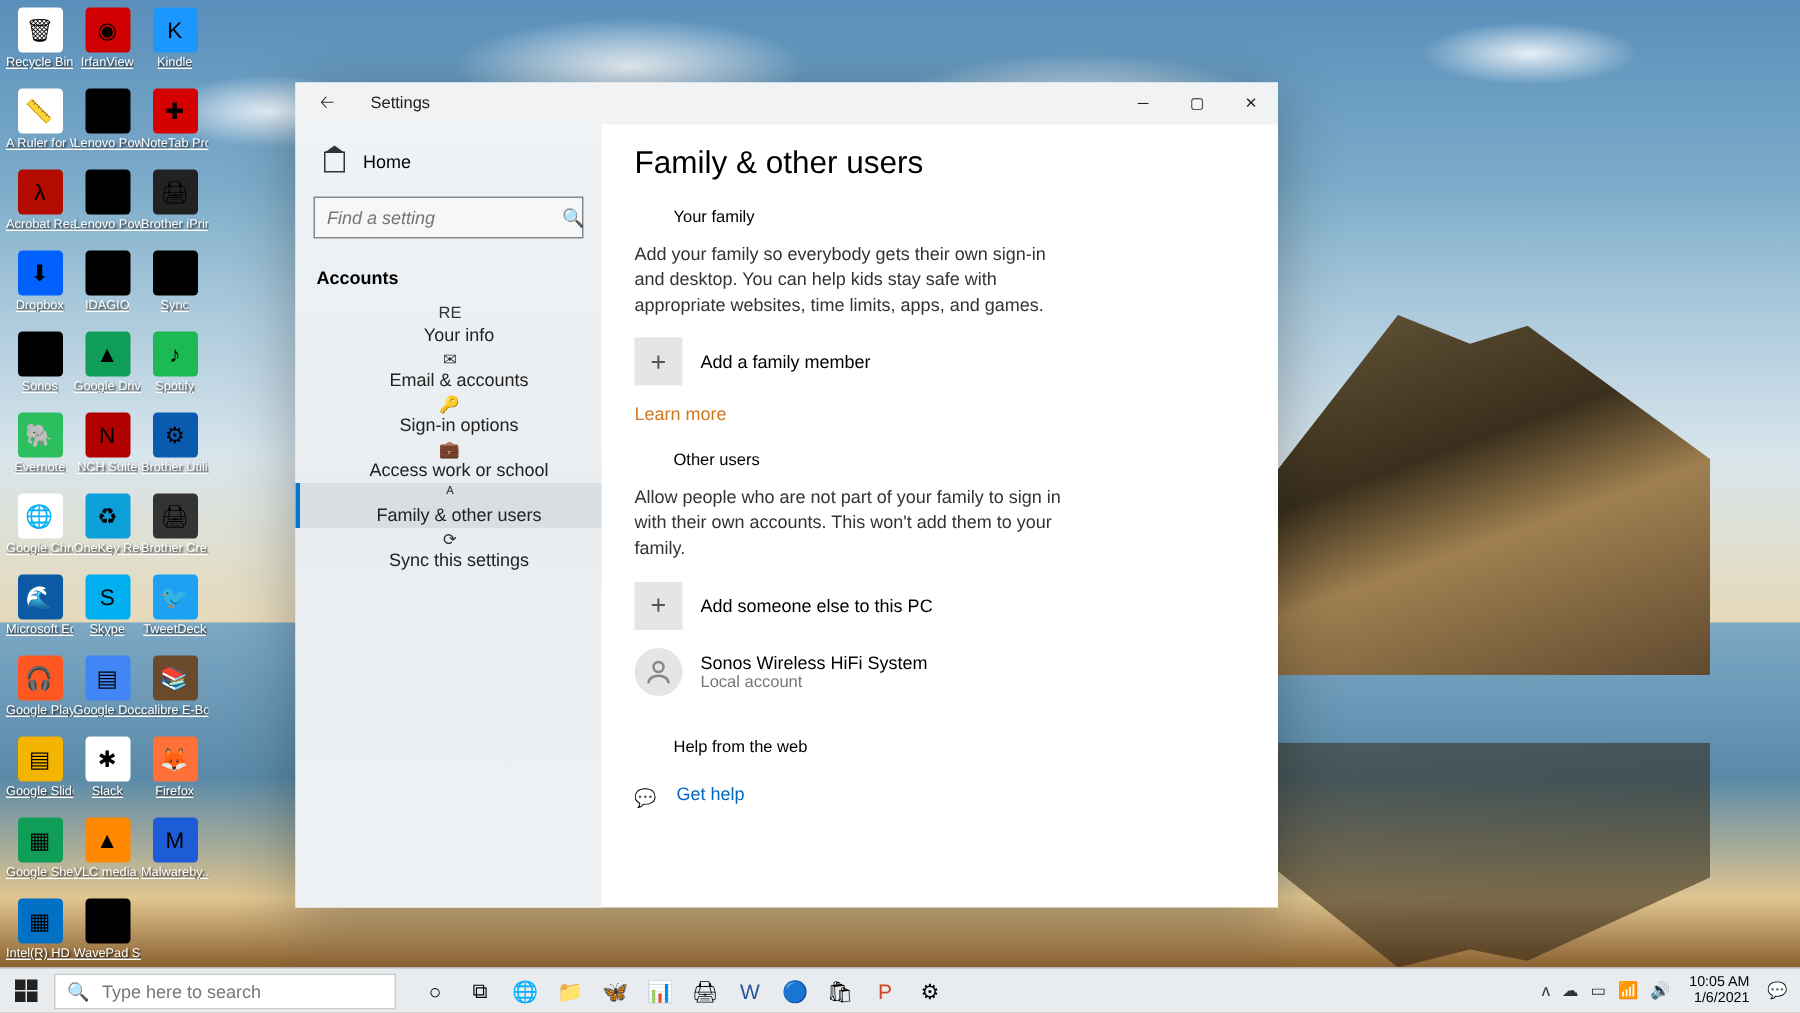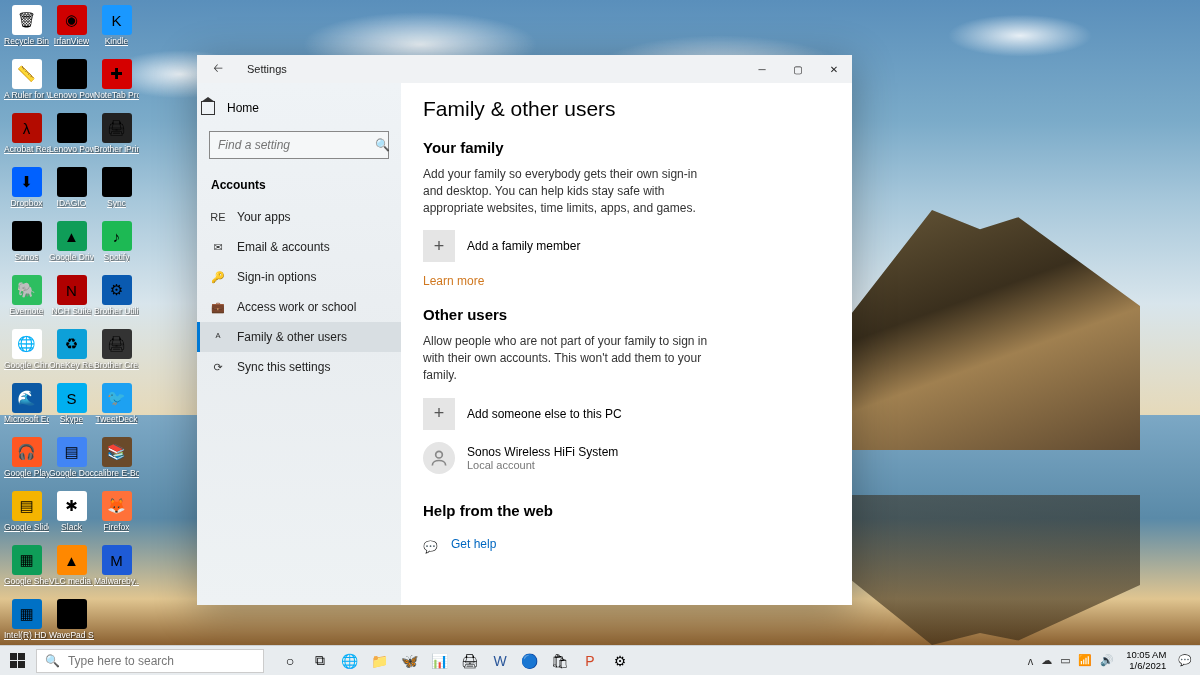--- a/index.html
+++ b/index.html
@@ -20,33 +20,33 @@
 
 .win { position:absolute; left:197px; top:55px; width:655px; height:550px; background:#fff; box-shadow:0 8px 40px rgba(0,0,0,.3);}
 .titlebar{height:28px;background:#f0f2f4;display:flex;align-items:center;padding-left:12px;}
 .tback{width:18px;text-align:center;color:#333;margin-right:20px;cursor:pointer;font-size:12px;}
 .ttitle{font-size:11px;color:#222;}
 .tbtns{margin-left:auto;display:flex;}
 .tbtn{width:36px;height:28px;display:flex;align-items:center;justify-content:center;font-size:10px;color:#222;cursor:pointer;}
 .wbody{display:flex;height:522px;}
 
 .sidebar{width:204px;background:linear-gradient(to bottom,#eff3f6 0%,#e9edf0 50%,#eef2f4 100%);padding-top:10px;}
-.shome{display:flex;align-items:center;height:30px;padding-left:4px;cursor:pointer;font-size:12px;}
+.shome{display:flex;align-items:center;height:30px;padding-left:19px;cursor:pointer;font-size:12px;}
 .shome .hicon{width:14px;height:14px;border:1px solid #333;margin-right:12px;position:relative;}
 .shome .hicon::before{content:"";position:absolute;top:-5px;left:-1px;width:0;height:0;border-left:7px solid transparent;border-right:7px solid transparent;border-bottom:5px solid #333;}
 .searchbox{margin:8px 12px 14px;height:28px;border:1px solid #888;background:#f5f7f8;display:flex;align-items:center;padding:0 8px;}
 .searchbox input{flex:1;border:0;background:transparent;font-size:12px;outline:none;font-style:italic;color:#666;}
 .shead{font-weight:600;font-size:12px;padding:5px 14px 10px;}
-.sitem{display:flex;align-items:center;height:30px;padding-left:14px;cursor:pointer;font-size:12px;color:#222;}
+.sitem{display:flex;align-items:center;height:30px;padding-left:14px;cursor:pointer;font-size:12px;color:#222;flex-direction:column;}
 .sitem.sel{background:#d8dee2;border-left:3px solid #0078d4;padding-left:11px;}
 .sitem .sic{width:14px;height:14px;margin-right:12px;display:flex;align-items:center;justify-content:center;font-size:11px;color:#333;}
 
 .content{flex:1;padding:14px 22px 10px;overflow-y:auto;}
 .content h1{font-size:21px;font-weight:400;margin-bottom:18px;}
-.content h2{font-size:15px;font-weight:700;margin-bottom:10px;margin-top:4px;}
+.content h2{font-size:11px;font-weight:400;margin-bottom:10px;margin-top:4px;margin-left:26px;}
 .desc{font-size:12px;color:#333;line-height:1.4;max-width:290px;margin-bottom:14px;}
 .addrow{display:flex;align-items:center;margin-bottom:12px;cursor:pointer;}
 .addbtn{width:32px;height:32px;background:#e5e5e5;display:flex;align-items:center;justify-content:center;font-size:18px;color:#555;margin-right:12px;}
 .addlbl{font-size:12px;}
 .link{color:#0067c0;font-size:12px;cursor:pointer;margin-bottom:6px;display:block;}
 .link.orange{color:#d07820;}
 .userrow{display:flex;align-items:center;margin:10px 0 28px;cursor:pointer;}
 .uicon{width:32px;height:32px;border-radius:50%;background:#e5e5e5;display:flex;align-items:center;justify-content:center;margin-right:12px;color:#888;}
 .uname{font-size:12px;}
 .usub{font-size:11px;color:#777;}
@@ -237,21 +237,21 @@
         <span>Home</span>
       </div>
       <div class="searchbox">
         <input placeholder="Find a setting" style="">
         <span>🔍</span>
       </div>
       <div class="shead">Accounts</div>
       <div id="sitems">
           <div class="sitem">
             <span class="sic">RE</span>
-            <span>Your apps</span>
+            <span>Your info</span>
           </div>
           <div class="sitem">
             <span class="sic">✉</span>
             <span>Email &amp; accounts</span>
           </div>
           <div class="sitem">
             <span class="sic">🔑</span>
             <span>Sign-in options</span>
           </div>
           <div class="sitem">

